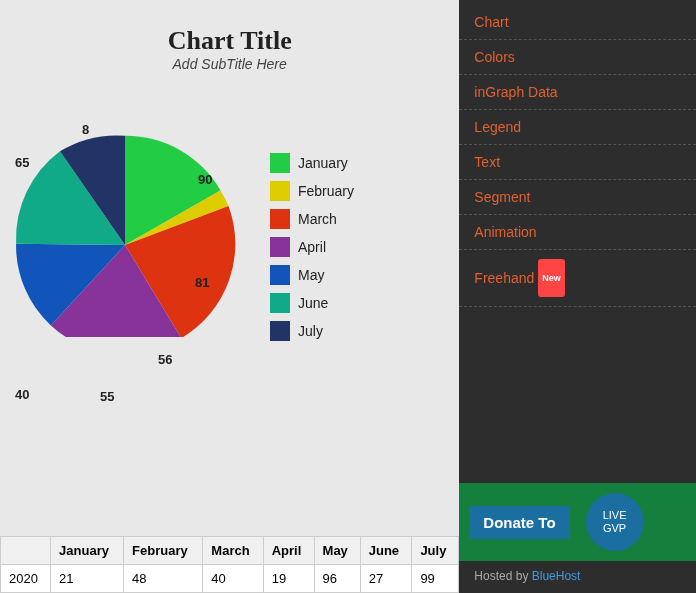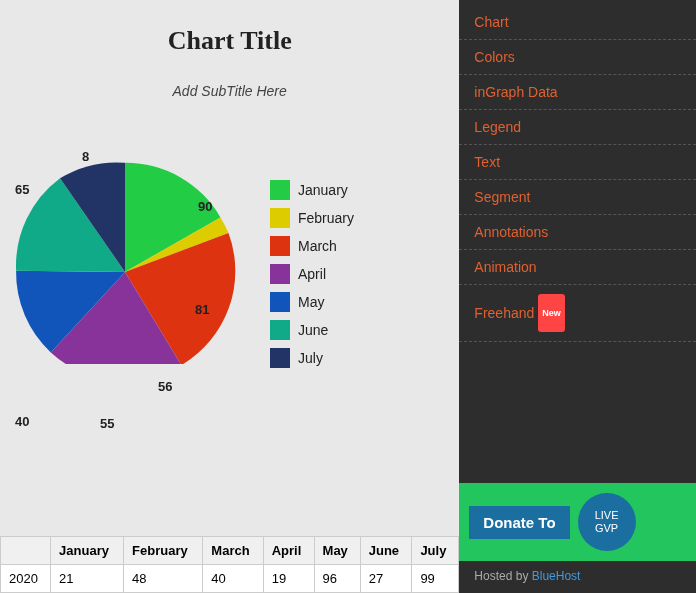--- a/index.html
+++ b/index.html
@@ -33,21 +33,20 @@
       color: #222;
       margin-top: 16px;
     }
 
     .chart-subtitle {
       text-align: center;
       font-style: italic;
       font-size: 14px;
       color: #444;
       margin-bottom: 5px;
-      margin-top: 27px;
     }
 
     .chart-content {
       display: flex;
       align-items: center;
       justify-content: flex-start;
       position: relative;
       height: 340px;
     }
 
@@ -134,22 +133,22 @@
       font-size: 9px;
       padding: 14px 4px;
       border-radius: 3px;
       font-weight: bold;
     }
 
     .donate-section {
       padding: 10px;
       display: flex;
       align-items: center;
-      gap: 8px;
-      background: #22c55e;
+      gap: 16px;
+      background: #15803d;
     }
 
     .donate-btn {
       background: #1a6fa0;
       color: #fff;
       padding: 8px 14px;
       font-size: 15px;
       font-weight: bold;
       border: none;
       cursor: pointer;
@@ -290,21 +289,20 @@
   </div>
 
   <div class="right-sidebar">
     <div class="sidebar-nav" id="sidebar-nav">
     <div class="nav-item">Chart</div>
         <div class="nav-item">Colors</div>
         <div class="nav-item">inGraph Data</div>
         <div class="nav-item">Legend</div>
         <div class="nav-item">Text</div>
         <div class="nav-item">Segment</div>
-        <div class="nav-item">Annotations</div>
         <div class="nav-item">Animation</div>
         <div class="nav-item">Freehand<span class="new-badge">New</span></div>
       </div>
 
     <div class="donate-section">
       <button class="donate-btn">Donate To</button>
       <div class="live-gvp-logo">
         <span>LIVE<br>GVP</span>
       </div>
     </div>

